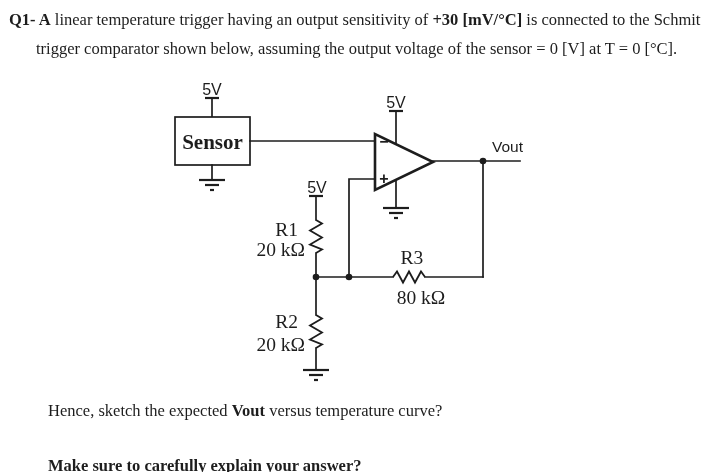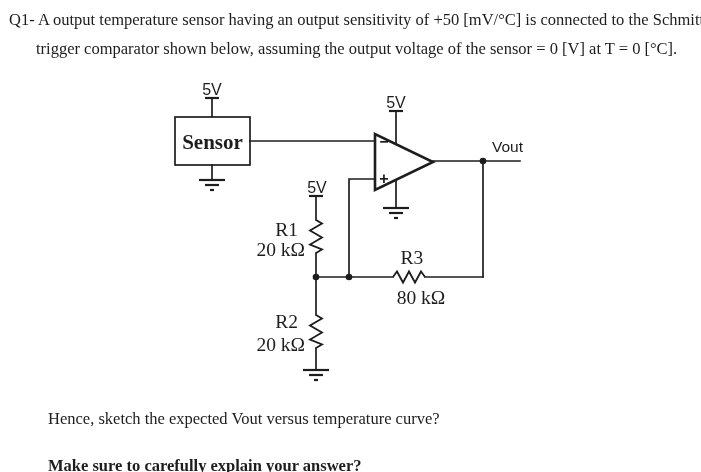--- a/index.html
+++ b/index.html
@@ -1,42 +1,42 @@
 <!DOCTYPE html>
 <html><head>
 <meta charset="utf-8">
 <style>
   html,body{margin:0;padding:0;background:#ffffff;}
   .page{position:relative;width:701px;height:472px;background:#ffffff;overflow:hidden;
         font-family:"Liberation Serif",serif;color:#1d1d1d;}
   .tline{position:absolute;margin:0;font-size:16.5px;white-space:nowrap;color:#1d1d1d;}
-  .b{font-weight:normal;}
+  .b{font-weight:bold;}
   .q1{top:10px;left:9px;}
   .q2{top:39px;left:36px;}
-  .f1{top:401px;left:48px;margin-top:8px;}
+  .f1{top:401px;left:48px;}
   .f2{top:456px;left:48px;font-weight:bold;}
   svg{position:absolute;top:0;left:0;}
   .wire{stroke:#1d1d1d;stroke-width:1.7;fill:none;stroke-linecap:square;}
   .bar{stroke:#1d1d1d;stroke-width:2.2;fill:none;stroke-linecap:butt;}
   .zig{stroke:#1d1d1d;stroke-width:1.8;fill:none;stroke-linejoin:miter;}
   .tri{stroke:#1d1d1d;stroke-width:2.6;fill:#ffffff;stroke-linejoin:miter;}
   .box{stroke:#1d1d1d;stroke-width:1.7;fill:#ffffff;}
   .dot{fill:#1d1d1d;stroke:none;}
   .t-sans{font-family:"Liberation Sans",sans-serif;font-size:16px;fill:#1d1d1d;}
   .t-vout{font-family:"Liberation Sans",sans-serif;font-size:15.5px;fill:#1d1d1d;}
   .t-serif{font-family:"Liberation Serif",serif;font-size:19.5px;fill:#1d1d1d;}
   .t-sensor{font-family:"Liberation Serif",serif;font-size:21px;font-weight:bold;fill:#1d1d1d;}
   .t-pm{font-family:"Liberation Sans",sans-serif;font-size:16px;font-weight:bold;fill:#1d1d1d;}
 </style>
 </head>
 <body>
 
 <div class="page">
 
-  <p class="tline q1"><span class="b">Q1- A</span><span> output temperature sensor having an output sensitivity of </span><span class="b">+50 [mV/°C]</span><span> is connected to the Schmitt</span></p>
+  <p class="tline q1"><span class="b">Q1- A</span><span> linear temperature trigger having an output sensitivity of </span><span class="b">+30 [mV/°C]</span><span> is connected to the Schmitt</span></p>
 
   <p class="tline q2">trigger comparator shown below, assuming the output voltage of the sensor = 0 [V] at T = 0 [°C].</p>
 
   <svg width="701" height="472" viewBox="0 0 701 472">
 
     <text class="t-sans" x="212" y="95" text-anchor="middle">5V</text>
     <path class="bar" d="M205,98 H219"></path>
     <path class="wire" d="M212,98 V117"></path>
 
     <rect class="box" x="175" y="117" width="75" height="48"></rect>

